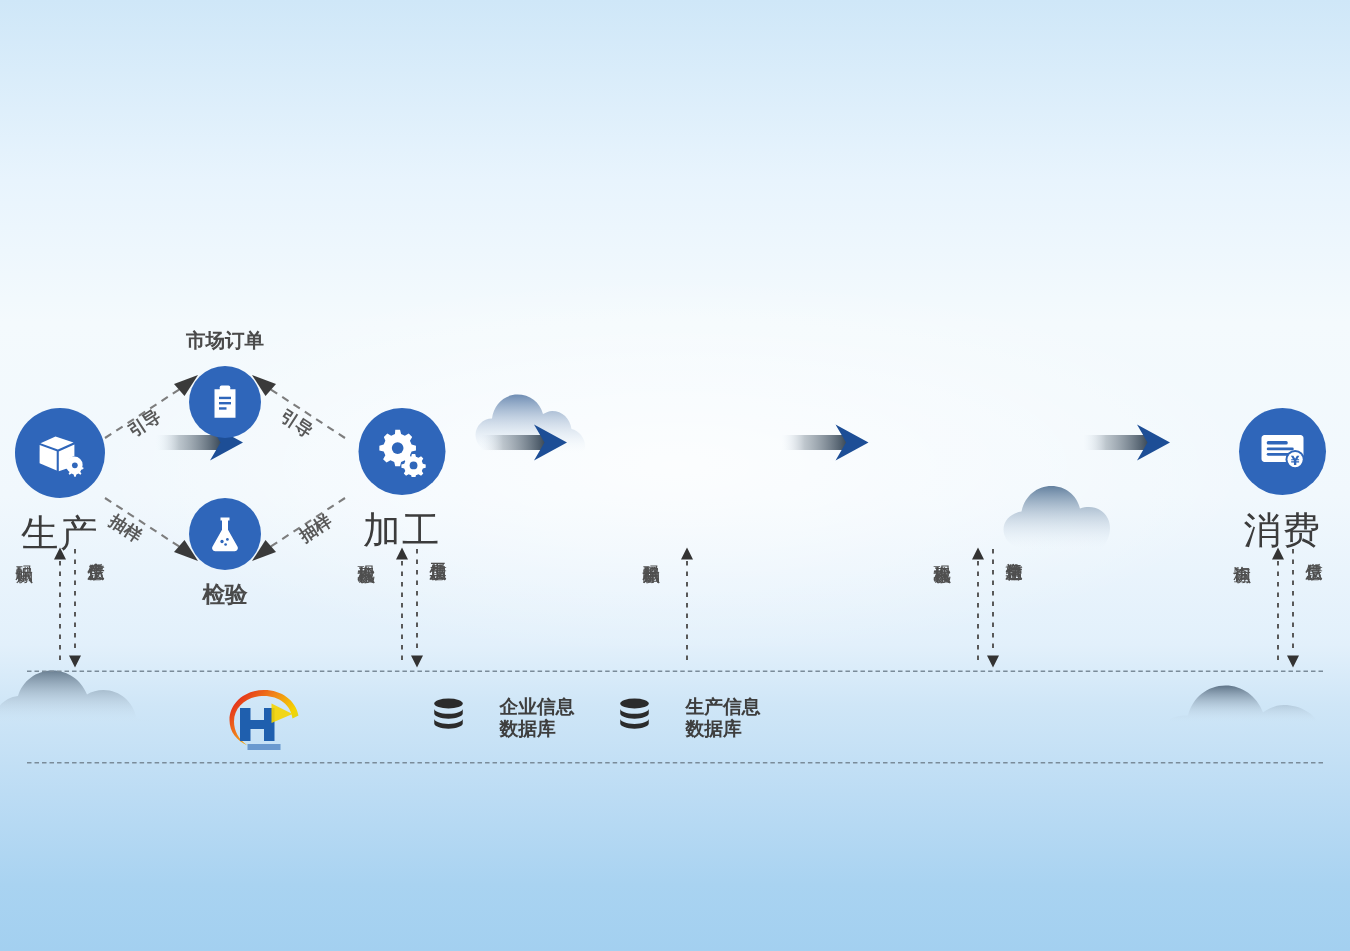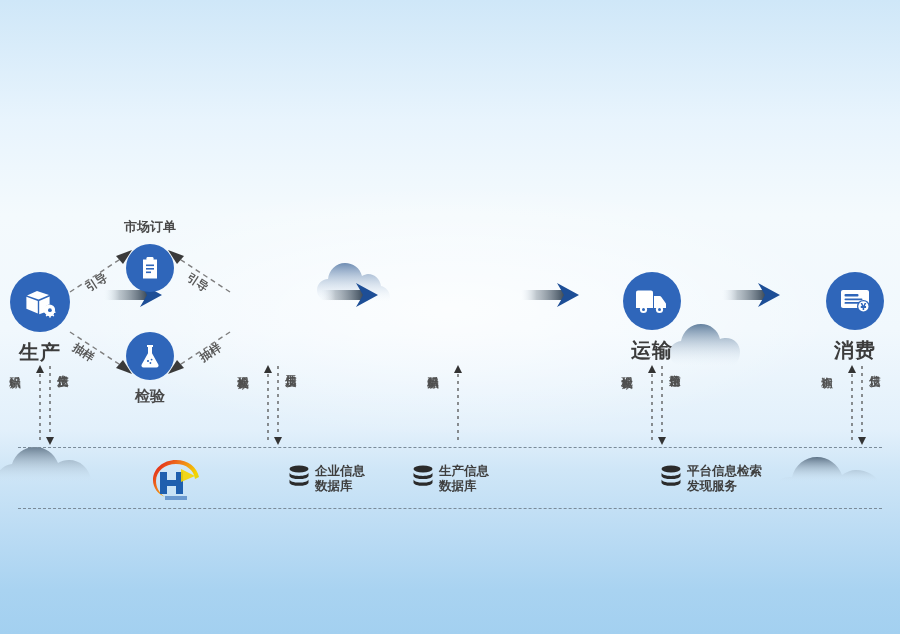--- a/index.html
+++ b/index.html
@@ -35,22 +35,22 @@
   .node { position: absolute; text-align: center; }
   .disc {
     border-radius: 50%;
     background: #2f66ba;
     display: flex; align-items: center; justify-content: center;
     margin: 0 auto;
   }
   .disc svg { display: block; }
   .node-label {
     margin-top: 7px;
-    font-size: 20px;
-    font-weight: bold;
+    font-size: 25px;
+    font-weight: normal;
     color: #3c3c3c;
     letter-spacing: 1px;
     white-space: nowrap;
   }
   .node-label.sm { font-size: 15px; font-weight: bold; letter-spacing: 0; color: #4a4a4a; }
 
   
   .arrow { position: absolute; width: 62px; height: 30px; }
 
   
@@ -82,21 +82,21 @@
   
   #band {
     position: absolute;
     left: 18px; right: 18px;
     top: 447px; height: 62px;
     border-top: 1px dashed #7a8b99;
     border-bottom: 1px dashed #7a8b99;
   }
   .db-item {
     position: absolute;
-    display: flex; align-items: center; gap: 5px;
+    display: flex; align-items: center; gap: 23px;
   }
   .db-text {
     font-size: 12.5px; line-height: 15px; color: #3e3e3e;
     white-space: nowrap; font-weight: bold;
   }
   #logo { position: absolute; left: 150px; top: 457px; }
 </style>
 </head>
 <body>
 
@@ -252,37 +252,35 @@
         <path d="M11 4h4v6.6l1.6 2.9H9.4L11 10.6z" fill="#2f66ba" opacity=".0"></path>
         <circle cx="11" cy="18" r="1.1" fill="#2f66ba"></circle>
         <circle cx="14.6" cy="16.6" r=".9" fill="#2f66ba"></circle>
         <circle cx="13.4" cy="20" r=".9" fill="#2f66ba"></circle>
       </svg>
       </span>
     </div>
     <div class="node-label sm" style="margin-top:7px;">检验</div>
   </div>
 
-
-
-  <div class="node" style="left:612px; top:272px; width:80px;">
+  <div class="node" style="left:228px; top:272px; width:80px;">
     <div class="disc" style="width:58px;height:58px;">
       <span>
-      <svg width="34" height="30" viewBox="0 0 34 30" fill="#fff">
-        <path d="M1 6.5c0-1.1.9-2 2-2h13c1.1 0 2 .9 2 2V22H1z"></path>
-        <path d="M19 10h5.6c.7 0 1.3.3 1.7.9l4.3 6.1c.3.4.4.8.4 1.2V22H19z"></path>
-        <circle cx="8.5" cy="23.5" r="3.6"></circle>
-        <circle cx="24.5" cy="23.5" r="3.6"></circle>
-        <circle cx="8.5" cy="23.5" r="1.5" fill="#2f66ba"></circle>
-        <circle cx="24.5" cy="23.5" r="1.5" fill="#2f66ba"></circle>
-      </svg>
-      </span>
-    </div>
-    <div class="node-label">运输</div>
-  </div>
+      <svg width="34" height="34" viewBox="0 0 34 34" fill="#fff">
+        <path d="M12.5 2.5h3.2l.7 2.9 2.5 1.1 2.6-1.5 2.3 2.3-1.5 2.6 1.1 2.5 2.9.7v3.2l-2.9.7-1.1 2.5 1.5 2.6-2.3 2.3-2.6-1.5-2.5 1.1-.7 2.9h-3.2l-.7-2.9-2.5-1.1-2.6 1.5-2.3-2.3 1.5-2.6-1.1-2.5-2.9-.7v-3.2l2.9-.7 1.1-2.5L4.9 7.3 7.2 5l2.6 1.5 2.5-1.1z"></path>
+        <circle cx="14.1" cy="14.7" r="3.9" fill="#2f66ba"></circle>
+        <path d="M23.6 18.6h2.2l.5 1.9 1.7.7 1.7-1 1.5 1.5-1 1.7.7 1.7 1.9.5v2.2l-1.9.5-.7 1.7 1 1.7-1.5 1.5-1.7-1-1.7.7-.5 1.9h-2.2l-.5-1.9-1.7-.7-1.7 1-1.5-1.5 1-1.7-.7-1.7-1.9-.5v-2.2l1.9-.5.7-1.7-1-1.7 1.5-1.5 1.7 1 1.7-.7z"></path>
+        <circle cx="24.7" cy="26.3" r="2.6" fill="#2f66ba"></circle>
+      </svg>
+      </span>
+    </div>
+    <div class="node-label">加工</div>
+  </div>
+
+
 
   <div class="node" style="left:815px; top:272px; width:80px;">
     <div class="disc" style="width:58px;height:58px;">
       <span>
       <svg width="32" height="30" viewBox="0 0 32 30" fill="#fff">
         <path d="M2 6c0-1.1.9-2 2-2h24c1.1 0 2 .9 2 2v14c0 1.1-.9 2-2 2H4c-1.1 0-2-.9-2-2z"></path>
         <rect x="5.5" y="8" width="14" height="2.4" rx="1" fill="#2f66ba"></rect>
         <rect x="5.5" y="12.4" width="18" height="1.8" rx=".9" fill="#2f66ba"></rect>
         <rect x="5.5" y="16" width="18" height="1.8" rx=".9" fill="#2f66ba"></rect>
         <circle cx="24.4" cy="20.4" r="6.4" fill="#2f66ba"></circle>
@@ -387,27 +385,14 @@
         <path d="M1.5 14.2c0 1.9 4.3 3.4 9.5 3.4s9.5-1.5 9.5-3.4v3.2c0 1.9-4.3 3.4-9.5 3.4s-9.5-1.5-9.5-3.4z"></path>
       </svg>
     </span>
     <span class="db-text">
       <span>生产信息</span><br>
       <span>数据库</span>
     </span>
   </div>
 
 
-  <div class="db-item" style="left:660px; top:464px;">
-    <span>
-      <svg width="22" height="24" viewBox="0 0 22 24" fill="#2b2b2b">
-        <ellipse cx="11" cy="4" rx="9.5" ry="3.4"></ellipse>
-        <path d="M1.5 7.5c0 1.9 4.3 3.4 9.5 3.4s9.5-1.5 9.5-3.4v3.2c0 1.9-4.3 3.4-9.5 3.4s-9.5-1.5-9.5-3.4z"></path>
-        <path d="M1.5 14.2c0 1.9 4.3 3.4 9.5 3.4s9.5-1.5 9.5-3.4v3.2c0 1.9-4.3 3.4-9.5 3.4s-9.5-1.5-9.5-3.4z"></path>
-      </svg>
-    </span>
-    <span class="db-text">
-      <span>平台信息检索</span><br>
-      <span>发现服务</span>
-    </span>
-  </div>
 
 </div>
 
 </body></html>

